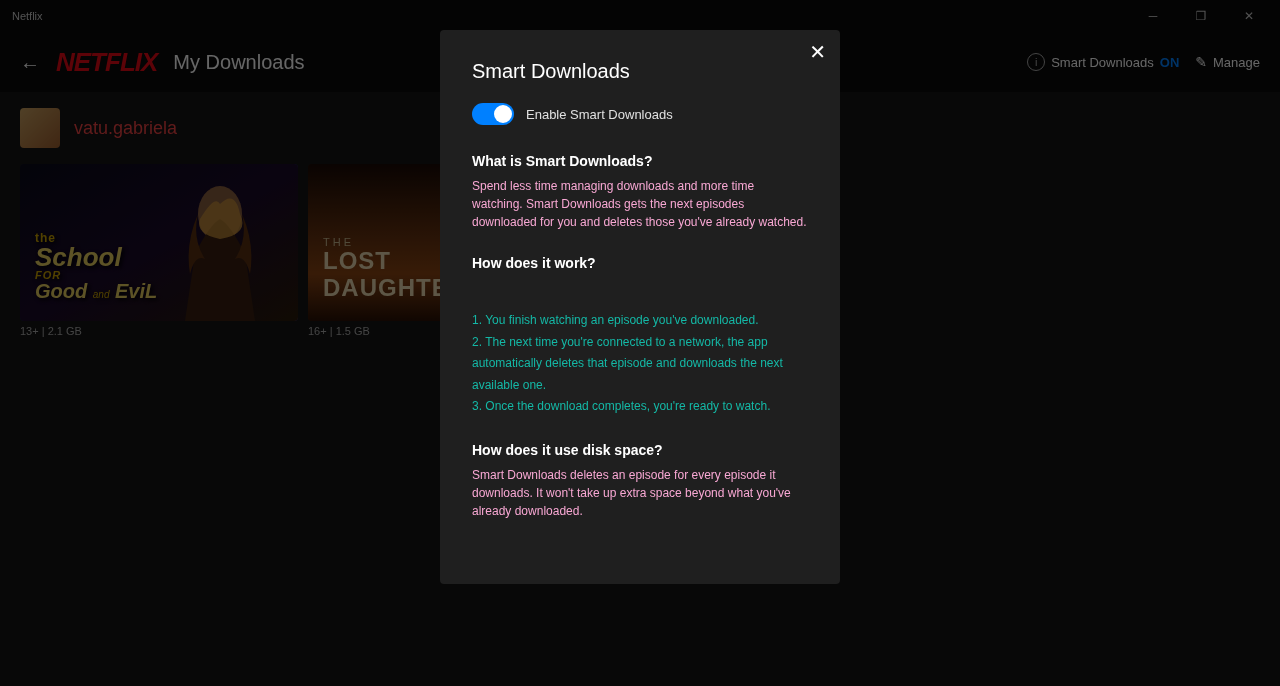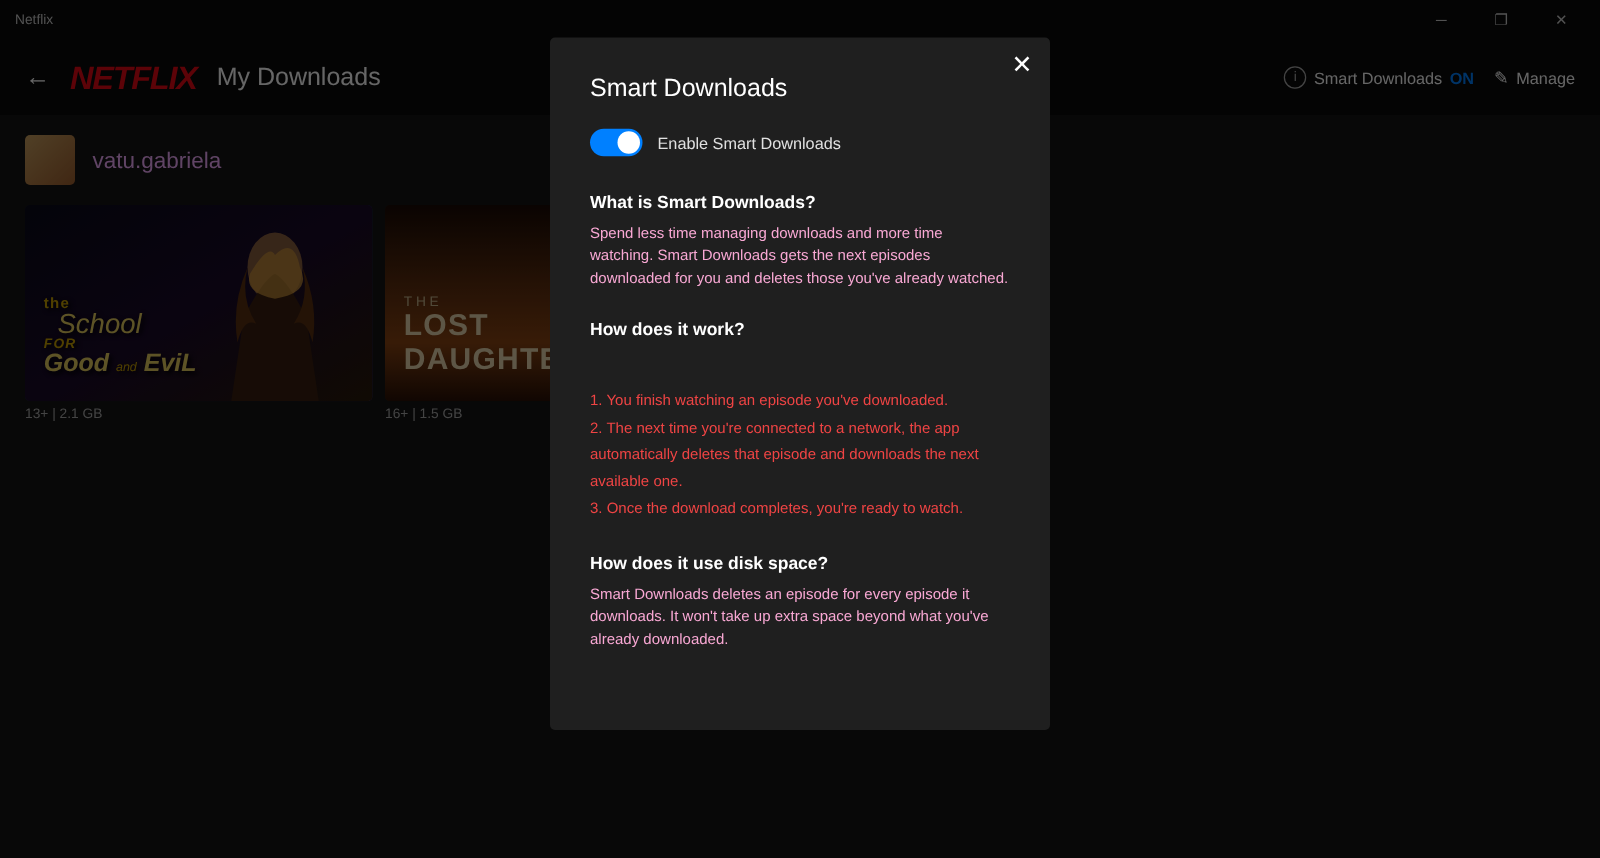--- a/index.html
+++ b/index.html
@@ -164,21 +164,21 @@
       font-size: 20px;
       overflow: hidden;
     }
     .avatar-img {
       width: 100%;
       height: 100%;
       background: linear-gradient(135deg, #c8a060, #a06030);
     }
     .username {
       font-size: 18px;
-      color: #f0abfc;
+      color: #ef4444;
     }
 
     
     .downloads-grid {
       display: flex;
       gap: 10px;
       flex-wrap: wrap;
       align-items: center;
     }
     .download-card {
@@ -329,21 +329,21 @@
       margin-bottom: 8px;
     }
     .modal-section-text {
       font-size: 12px;
       color: #f9a8d4;
       line-height: 1.5;
       margin-bottom: 24px;
     }
     .modal-list {
       font-size: 12px;
-      color: #ef4444;
+      color: #14b8a6;
       line-height: 1.8;
       margin-bottom: 24px;
       padding-left: 0;
       list-style: none;
       margin-top: 39px;
     }
     .modal-list li::before {
       content: '';
     }
 
@@ -419,21 +419,21 @@
 
               <ellipse cx="200" cy="50" rx="22" ry="28" fill="#8b6040"></ellipse>
               <path d="M175 90 Q190 60 200 55 Q210 60 225 90 L235 157 L165 157 Z" fill="#3a2010"></path>
               <path d="M180 55 Q195 30 200 40 Q215 25 220 50 Q230 70 200 75 Q175 70 180 55Z" fill="#c8903a" opacity="0.8"></path>
 
               <path d="M178 50 Q165 80 170 110 Q175 90 185 95 Q172 75 178 50Z" fill="#5a3010"></path>
               <path d="M222 50 Q235 80 230 110 Q225 90 215 95 Q228 75 222 50Z" fill="#5a3010"></path>
             </svg>
             <div class="card-sgae-text">
               <div style="font-size:12px;letter-spacing:1px;color:#c8a000;font-style:normal;">the</div>
-              <div style="font-size:22px;font-weight:400;color:#e8d060;font-style:italic;line-height:1;margin-left:11px;">School</div>
+              <div style="font-size:26px;font-weight:700;color:#e8d060;font-style:italic;line-height:1;">School</div>
               <div style="font-size:11px;color:#c8a000;letter-spacing:1px;">FOR</div>
               <div style="font-size:20px;font-weight:900;color:#e8d060;line-height:1;">Good <span style="font-size:10px;font-weight:400;color:#c8a000;">and</span> EviL</div>
             </div>
           </div>
         </div>
         <div class="card-label">13+ | 2.1 GB</div>
       </div>
 
       <div class="download-card">
         <div class="download-card-img">

